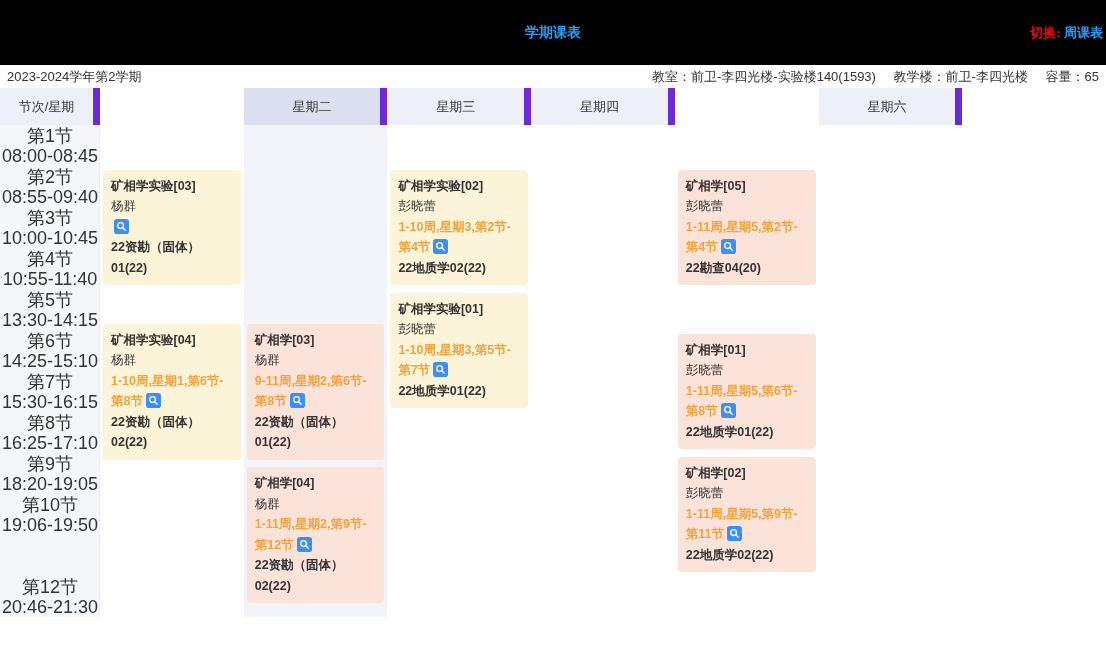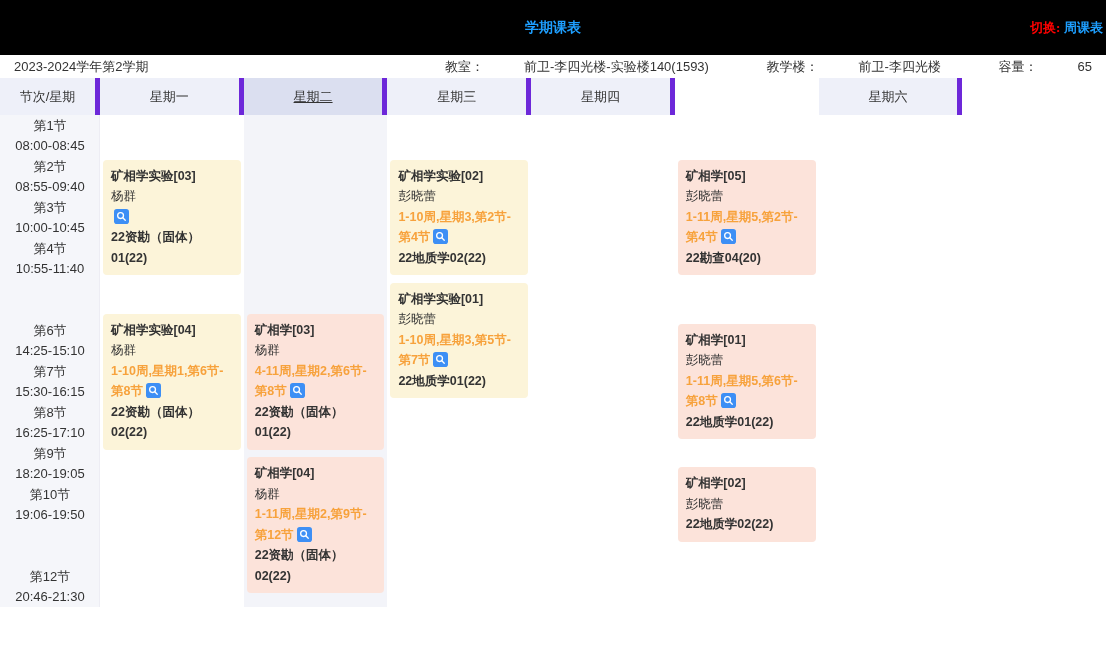--- a/index.html
+++ b/index.html
@@ -1,46 +1,46 @@
 <!DOCTYPE html>
 <html style="--topbar_bg: #000000; --title_blue: #1e9fff; --switch_red: #ff0000; --header_bg: #eef0f9; --header_active_bg: #dbdff0; --column_shade: #f3f4f9; --time_col_bg: #f5f6fa; --card_yellow: #fcf4d9; --card_pink: #fce3da; --schedule_orange: #f7a23c; --icon_blue: #3d8ff5; --text_dark: #333333;"><head>
 <meta charset="utf-8">
 <style>
   * { margin:0; padding:0; box-sizing:border-box; }
   html,body { width:1106px; height:647px; overflow:hidden; background:#fff;
               font-family:"Liberation Sans","DejaVu Sans",sans-serif; }
 
   
-  .topbar { position:relative; height:55px; background:var(--topbar_bg,#000);
+  .topbar { position:relative; height:65px; background:var(--topbar_bg,#000);
             display:flex; align-items:center; justify-content:center; }
   .topbar-title { color:var(--title_blue,#1e9fff); font-size:14px; font-weight:bold; }
   .topbar-switch { position:absolute; right:3px; top:50%; transform:translateY(-50%);
                    font-size:13px; font-weight:bold; cursor:pointer; white-space:nowrap; }
   .sw-label { color:var(--switch_red,#ff0000);font-family:Liberation Serif, serif; }
   .sw-target { color:var(--title_blue,#1e9fff); }
 
   
   .infobar { height:23px; display:flex; align-items:center; justify-content:space-between;
-             font-size:13px; color:var(--text_dark,#333); padding:0 14px; }
+             font-size:13px; color:var(--text_dark,#333); padding:0 7px; }
   .infobar-right span.seg { margin-left:14px; }
-  .infobar-right b { font-weight:400;margin-left:40px; }
+  .infobar-right b { font-weight:400; }
 
   
   .timetable { position:relative; width:1106px;
                display:grid;
                grid-template-columns:100px repeat(7,1fr);
                grid-template-rows:37px repeat(12,41px); }
   .shade-col { grid-row:2/14; background:var(--column_shade,#f3f4f9); }
   .shade-time { grid-column:1; grid-row:2/14; background:var(--time_col_bg,#f5f6fa);
                 border-right:1px solid #ededf4; }
   .hcell { grid-row:1; background:var(--header_bg,#eef0f9); color:#333; font-size:13px;
            display:flex; align-items:center; justify-content:center;
-           border-right:5px solid #6d28d9; }
-  .hcell.active { background:var(--header_active_bg,#dbdff0);text-decoration:underline; }
-  .pcell { grid-column:1; z-index:1; text-align:center; font-size:13px; color:#333;
+           border-right:7px solid #6d28d9; }
+  .hcell.active { background:var(--header_active_bg,#dbdff0); }
+  .pcell { grid-column:1; z-index:1; text-align:center; font-size:18px; color:#333;
            display:flex; flex-direction:column; justify-content:center; line-height:20px; }
 
   
   .card { z-index:2; align-self:center; margin:0 3px; border-radius:4px;
           padding:6px 8px 7px; font-size:12.5px; line-height:20.5px; color:#333;
           cursor:pointer; }
   .card.yellow { background:var(--card_yellow,#fcf4d9); }
   .card.pink   { background:var(--card_pink,#fce3da); }
   .c-line { font-weight:600; }
   .c-teacher { font-weight:400; }
@@ -68,21 +68,20 @@
     <span class="seg"><b>容量：</b><b>65</b></span>
   </span>
 </div>
 
 <div class="timetable">
 
   <div class="shade-time"></div>
   <div class="shade-col" style="grid-column:3"></div>
 
   <div class="hcell" style="grid-column:1">节次/星期</div>
-  <div class="hcell" style="grid-column:2">星期一</div>
   <div class="hcell active" style="grid-column:3">星期二</div>
   <div class="hcell" style="grid-column:4">星期三</div>
   <div class="hcell" style="grid-column:5">星期四</div>
   <div class="hcell" style="grid-column:7">星期六</div>
 
   <div class="pcell" style="grid-row:2">
       <div>第1节</div>
       <div>08:00-08:45</div>
     </div>
   <div class="pcell" style="grid-row:3">
@@ -90,20 +89,24 @@
       <div>08:55-09:40</div>
     </div>
   <div class="pcell" style="grid-row:4">
       <div>第3节</div>
       <div>10:00-10:45</div>
     </div>
   <div class="pcell" style="grid-row:5">
       <div>第4节</div>
       <div>10:55-11:40</div>
     </div>
+  <div class="pcell" style="grid-row:6">
+      <div>第5节</div>
+      <div>13:30-14:15</div>
+    </div>
   <div class="pcell" style="grid-row:7">
       <div>第6节</div>
       <div>14:25-15:10</div>
     </div>
   <div class="pcell" style="grid-row:8">
       <div>第7节</div>
       <div>15:30-16:15</div>
     </div>
   <div class="pcell" style="grid-row:9">
       <div>第8节</div>
@@ -140,21 +143,21 @@
             <rect class="mag-bg" width="16" height="16" rx="3"></rect>
             <circle cx="7" cy="7" r="3.1" fill="none" stroke="#fff" stroke-width="1.4"></circle>
             <line x1="9.4" y1="9.4" x2="12" y2="12" stroke="#fff" stroke-width="1.4" stroke-linecap="round"></line>
           </svg></span></div>
     <div class="c-line">22资勘（固体）02(22)</div>
   </div>
 
   <div class="card pink" style="grid-column:3;grid-row:7/10">
     <div class="c-line">矿相学[03]</div>
     <div class="c-line c-teacher">杨群</div>
-    <div class="c-line c-sched"><span>4-11周,星期2,第6节-第8节</span><span class="mag"><svg viewBox="0 0 16 16" width="15" height="15">
+    <div class="c-line c-sched"><span>9-11周,星期2,第6节-第8节</span><span class="mag"><svg viewBox="0 0 16 16" width="15" height="15">
             <rect class="mag-bg" width="16" height="16" rx="3"></rect>
             <circle cx="7" cy="7" r="3.1" fill="none" stroke="#fff" stroke-width="1.4"></circle>
             <line x1="9.4" y1="9.4" x2="12" y2="12" stroke="#fff" stroke-width="1.4" stroke-linecap="round"></line>
           </svg></span></div>
     <div class="c-line">22资勘（固体）01(22)</div>
   </div>
 
   <div class="card pink" style="grid-column:3;grid-row:10/14">
     <div class="c-line">矿相学[04]</div>
     <div class="c-line c-teacher">杨群</div>
@@ -206,16 +209,21 @@
             <rect class="mag-bg" width="16" height="16" rx="3"></rect>
             <circle cx="7" cy="7" r="3.1" fill="none" stroke="#fff" stroke-width="1.4"></circle>
             <line x1="9.4" y1="9.4" x2="12" y2="12" stroke="#fff" stroke-width="1.4" stroke-linecap="round"></line>
           </svg></span></div>
     <div class="c-line">22地质学01(22)</div>
   </div>
 
   <div class="card pink" style="grid-column:6;grid-row:10/13">
     <div class="c-line">矿相学[02]</div>
     <div class="c-line c-teacher">彭晓蕾</div>
+    <div class="c-line c-sched"><span>1-11周,星期5,第9节-第11节</span><span class="mag"><svg viewBox="0 0 16 16" width="15" height="15">
+            <rect class="mag-bg" width="16" height="16" rx="3"></rect>
+            <circle cx="7" cy="7" r="3.1" fill="none" stroke="#fff" stroke-width="1.4"></circle>
+            <line x1="9.4" y1="9.4" x2="12" y2="12" stroke="#fff" stroke-width="1.4" stroke-linecap="round"></line>
+          </svg></span></div>
     <div class="c-line">22地质学02(22)</div>
   </div>
 
 </div>
 
 </body></html>

